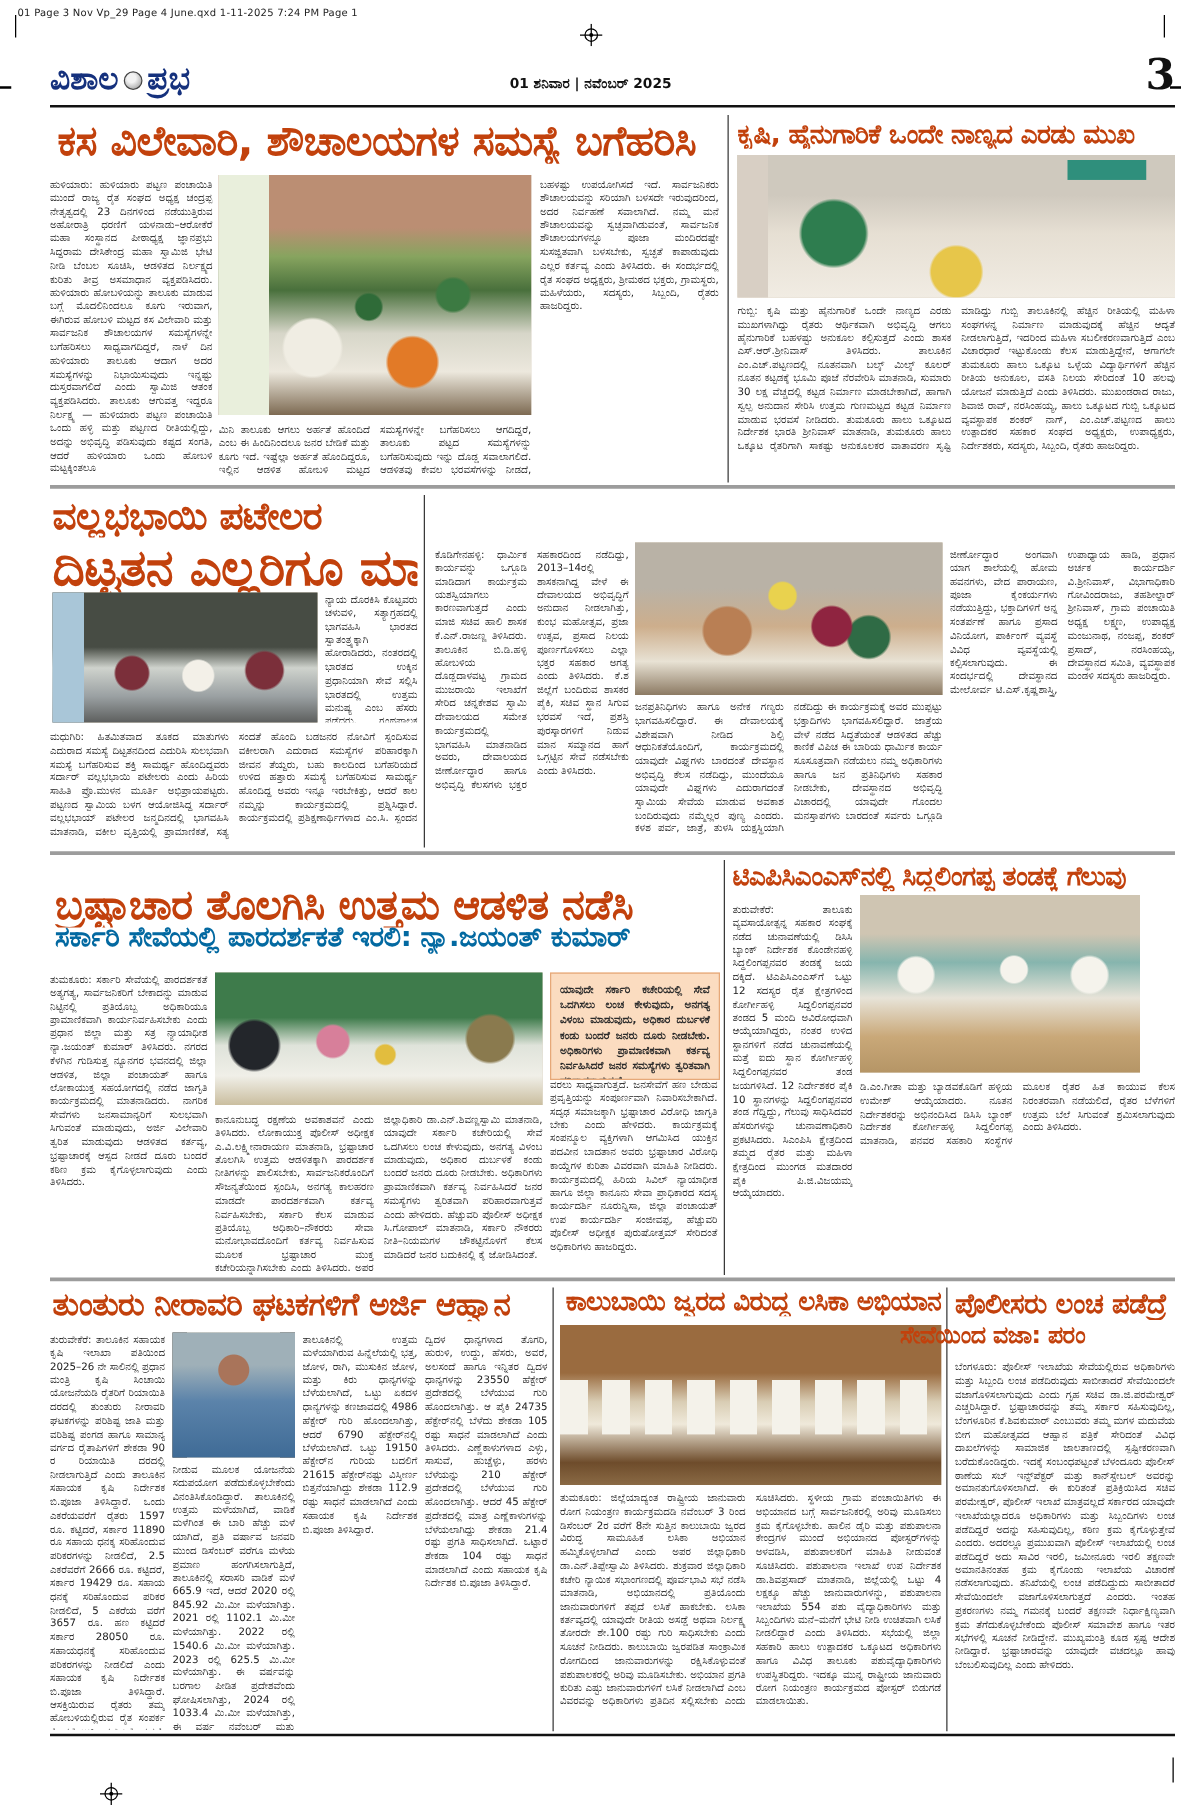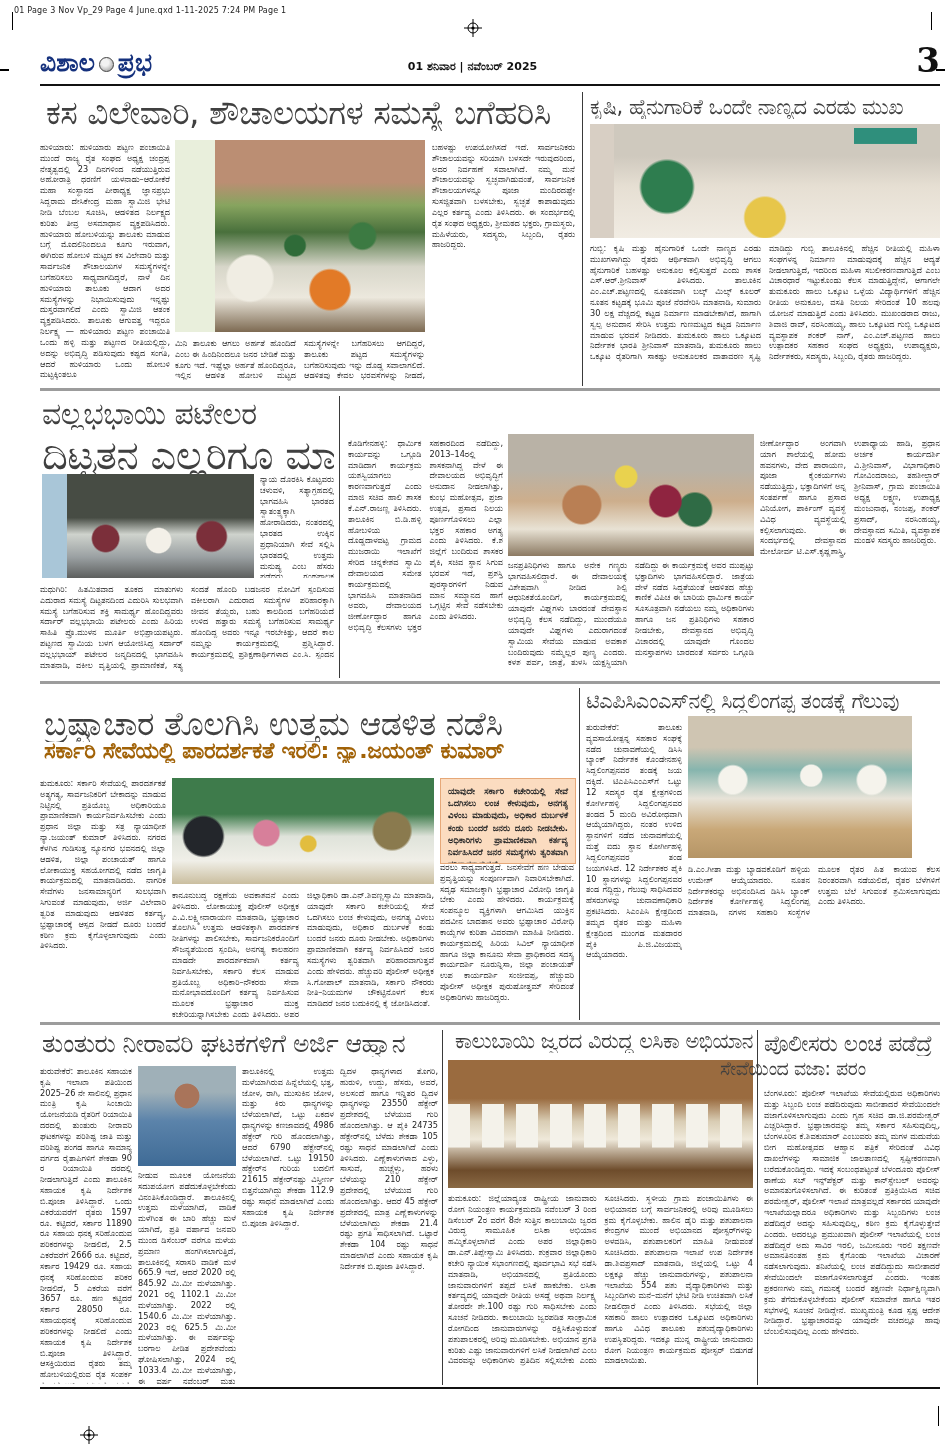--- a/index.html
+++ b/index.html
@@ -7,22 +7,22 @@
         font-family:"DejaVu Sans","Liberation Sans",sans-serif;color:#111;}
   .abs{position:absolute;}
   .printline{font-size:8px;color:#222;letter-spacing:.2px;}
   .mark{position:absolute;background:#000;}
   .masthead-title{font-weight:bold;font-size:25px;color:#15317d;letter-spacing:0;}
   .masthead-date{font-size:11px;font-weight:bold;color:#111;}
   .masthead-page{font-size:34px;font-weight:bold;color:#111;font-family:"DejaVu Serif","Liberation Serif",serif;}
   .emblem{display:inline-block;width:13px;height:13px;border-radius:50%;
           background:radial-gradient(circle at 40% 35%,#f2f2f2 0 30%,#b9b9b9 70%,#7c7c7c 100%);
           border:1px solid #444;vertical-align:middle;margin:0 4px 4px 4px;}
-  .hl{font-weight:normal;color:#404040;line-height:1.08;white-space:nowrap;overflow:hidden;letter-spacing:-0.5px;}
-  .subhl{font-weight:bold;color:#a16207;white-space:nowrap;overflow:hidden;letter-spacing:-0.3px;}
+  .hl{font-weight:bold;color:#c2410c;line-height:1.08;white-space:nowrap;overflow:hidden;letter-spacing:-0.5px;}
+  .subhl{font-weight:bold;color:#0369a1;white-space:nowrap;overflow:hidden;letter-spacing:-0.3px;}
   .body-txt{font-size:8.2px;line-height:1.32;text-align:justify;color:#1c1c1c;overflow:hidden;}
   .cols2{column-count:2;column-gap:8px;}
   .photo{position:absolute;background-color:#c9bba4;background-repeat:no-repeat;}
   .vrule{position:absolute;width:1px;background:#3a3a3a;}
   .hrule-gray{position:absolute;height:3px;background:#9c9c9c;}
   .hrule-black{position:absolute;background:#111;}
   .quote-box{position:absolute;background:#fbdcc0;border:1px solid #e6a878;
              font-size:8.4px;font-weight:bold;line-height:1.45;color:#2a2a2a;
              padding:6px 7px;text-align:justify;overflow:hidden;}
 
@@ -144,21 +144,21 @@
   <div class="photo ph-stage" style="left:172px;top:778px;width:262px;height:106px;"></div>
   <div class="abs body-txt cols2" style="left:172px;top:890px;width:262px;height:130px;">ಕಾನೂನುಬದ್ಧ ರಕ್ಷಣೆಯ ಅವಕಾಶವನೆ ಎಂದು ತಿಳಿಸಿದರು. ಲೋಕಾಯುಕ್ತ ಪೊಲೀಸ್ ಅಧೀಕ್ಷಕ ಎ.ವಿ.ಲಕ್ಷ್ಮೀನಾರಾಯಣ ಮಾತನಾಡಿ, ಭ್ರಷ್ಟಾಚಾರ ತೊಲಗಿಸಿ ಉತ್ತಮ ಆಡಳಿತಕ್ಕಾಗಿ ಪಾರದರ್ಶಕ ನೀತಿಗಳನ್ನು ಪಾಲಿಸಬೇಕು, ಸಾರ್ವಜನಿಕರೊಂದಿಗೆ ಸೌಜನ್ಯತೆಯಿಂದ ಸ್ಪಂದಿಸಿ, ಅನಗತ್ಯ ಕಾಲಹರಣ ಮಾಡದೇ ಪಾರದರ್ಶಕವಾಗಿ ಕರ್ತವ್ಯ ನಿರ್ವಹಿಸಬೇಕು, ಸರ್ಕಾರಿ ಕೆಲಸ ಮಾಡುವ ಪ್ರತಿಯೊಬ್ಬ ಅಧಿಕಾರಿ–ನೌಕರರು ಸೇವಾ ಮನೋಭಾವದೊಂದಿಗೆ ಕರ್ತವ್ಯ ನಿರ್ವಹಿಸುವ ಮೂಲಕ ಭ್ರಷ್ಟಾಚಾರ ಮುಕ್ತ ಕಚೇರಿಯನ್ನಾಗಿಸಬೇಕು ಎಂದು ತಿಳಿಸಿದರು. ಅಪರ ಜಿಲ್ಲಾಧಿಕಾರಿ ಡಾ.ಎನ್.ಶಿವಣ್ಣಸ್ವಾಮಿ ಮಾತನಾಡಿ, ಯಾವುದೇ ಸರ್ಕಾರಿ ಕಚೇರಿಯಲ್ಲಿ ಸೇವೆ ಒದಗಿಸಲು ಲಂಚ ಕೇಳುವುದು, ಅನಗತ್ಯ ವಿಳಂಬ ಮಾಡುವುದು, ಅಧಿಕಾರ ದುರ್ಬಳಕೆ ಕಂಡು ಬಂದರೆ ಜನರು ದೂರು ನೀಡಬೇಕು. ಅಧಿಕಾರಿಗಳು ಪ್ರಾಮಾಣಿಕವಾಗಿ ಕರ್ತವ್ಯ ನಿರ್ವಹಿಸಿದರೆ ಜನರ ಸಮಸ್ಯೆಗಳು ತ್ವರಿತವಾಗಿ ಪರಿಹಾರವಾಗುತ್ತವೆ ಎಂದು ಹೇಳಿದರು. ಹೆಚ್ಚುವರಿ ಪೊಲೀಸ್ ಅಧೀಕ್ಷಕ ಸಿ.ಗೋಪಾಲ್ ಮಾತನಾಡಿ, ಸರ್ಕಾರಿ ನೌಕರರು ನೀತಿ–ನಿಯಮಗಳ ಚೌಕಟ್ಟಿನೊಳಗೆ ಕೆಲಸ ಮಾಡಿದರೆ ಜನರ ಬದುಕಿನಲ್ಲಿ ಕೈ ಜೋಡಿಸಿದಂತೆ.</div>
   <div class="quote-box" style="left:440px;top:778px;width:120px;height:72px;">ಯಾವುದೇ ಸರ್ಕಾರಿ ಕಚೇರಿಯಲ್ಲಿ ಸೇವೆ ಒದಗಿಸಲು ಲಂಚ ಕೇಳುವುದು, ಅನಗತ್ಯ ವಿಳಂಬ ಮಾಡುವುದು, ಅಧಿಕಾರ ದುರ್ಬಳಕೆ ಕಂಡು ಬಂದರೆ ಜನರು ದೂರು ನೀಡಬೇಕು. ಅಧಿಕಾರಿಗಳು ಪ್ರಾಮಾಣಿಕವಾಗಿ ಕರ್ತವ್ಯ ನಿರ್ವಹಿಸಿದರೆ ಜನರ ಸಮಸ್ಯೆಗಳು ತ್ವರಿತವಾಗಿ ಪರಿಹಾರವಾಗುತ್ತವೆ.</div>
   <div class="abs body-txt" style="left:440px;top:862px;width:134px;height:158px;">ವರಲು ಸಾಧ್ಯವಾಗುತ್ತದೆ. ಜನಸೇವೆಗೆ ಹಣ ಬೇಡುವ ಪ್ರವೃತ್ತಿಯನ್ನು ಸಂಪೂರ್ಣವಾಗಿ ನಿವಾರಿಸಬೇಕಾಗಿದೆ. ಸದೃಢ ಸಮಾಜಕ್ಕಾಗಿ ಭ್ರಷ್ಟಾಚಾರ ವಿರೋಧಿ ಜಾಗೃತಿ ಬೇಕು ಎಂದು ಹೇಳಿದರು. ಕಾರ್ಯಕ್ರಮಕ್ಕೆ ಸಂಪನ್ಮೂಲ ವ್ಯಕ್ತಿಗಳಾಗಿ ಆಗಮಿಸಿದ ಯುಕ್ತಿನ ಪದವೀನ ಬಾದತಾನ ಅವರು ಭ್ರಷ್ಟಾಚಾರ ವಿರೋಧಿ ಕಾಯ್ದೆಗಳ ಕುರಿತಾ ವಿವರವಾಗಿ ಮಾಹಿತಿ ನೀಡಿದರು. ಕಾರ್ಯಕ್ರಮದಲ್ಲಿ ಹಿರಿಯ ಸಿವಿಲ್ ನ್ಯಾಯಾಧೀಶ ಹಾಗೂ ಜಿಲ್ಲಾ ಕಾನೂನು ಸೇವಾ ಪ್ರಾಧಿಕಾರದ ಸದಸ್ಯ ಕಾರ್ಯದರ್ಶಿ ನೂರುನ್ನಿಸಾ, ಜಿಲ್ಲಾ ಪಂಚಾಯತ್ ಉಪ ಕಾರ್ಯದರ್ಶಿ ಸಂಜೀವಪ್ಪ, ಹೆಚ್ಚುವರಿ ಪೊಲೀಸ್ ಅಧೀಕ್ಷಕ ಪುರುಷೋತ್ತಮ್ ಸೇರಿದಂತೆ ಅಧಿಕಾರಿಗಳು ಹಾಜರಿದ್ದರು.</div>
 
   <div class="vrule" style="left:579px;top:688px;height:332px;"></div>
 
   <div class="abs hl" style="left:586px;top:690px;width:354px;font-size:21px;">ಟಿಎಪಿಸಿಎಂಎಸ್‌ನಲ್ಲಿ ಸಿದ್ದಲಿಂಗಪ್ಪ ತಂಡಕ್ಕೆ ಗೆಲುವು</div>
   <div class="abs body-txt" style="left:586px;top:722px;width:96px;height:298px;">ತುರುವೇಕೆರೆ: ತಾಲೂಕು ವ್ಯವಸಾಯೋತ್ಪನ್ನ ಸಹಕಾರ ಸಂಘಕ್ಕೆ ನಡೆದ ಚುನಾವಣೆಯಲ್ಲಿ ಡಿಸಿಸಿ ಬ್ಯಾಂಕ್ ನಿರ್ದೇಶಕ ಕೊಂಡೇನಹಳ್ಳಿ ಸಿದ್ದಲಿಂಗಪ್ಪನವರ ತಂಡಕ್ಕೆ ಜಯ ದಕ್ಕಿದೆ. ಟಿಎಪಿಸಿಎಂಎಸ್‌ಗೆ ಒಟ್ಟು 12 ಸದಸ್ಯರ ರೈತ ಕ್ಷೇತ್ರಗಳಿಂದ ಕೋರ್ಗೀಹಳ್ಳಿ ಸಿದ್ದಲಿಂಗಪ್ಪನವರ ತಂಡದ 5 ಮಂದಿ ಅವಿರೋಧವಾಗಿ ಆಯ್ಕೆಯಾಗಿದ್ದರು, ನಂತರ ಉಳಿದ ಸ್ಥಾನಗಳಿಗೆ ನಡೆದ ಚುನಾವಣೆಯಲ್ಲಿ ಮತ್ತೆ ಐದು ಸ್ಥಾನ ಕೋರ್ಗೀಹಳ್ಳಿ ಸಿದ್ದಲಿಂಗಪ್ಪನವರ ತಂಡ ಜಯಗಳಿಸಿದೆ. 12 ನಿರ್ದೇಶಕರ ಪೈಕಿ 10 ಸ್ಥಾನಗಳನ್ನು ಸಿದ್ದಲಿಂಗಪ್ಪನವರ ತಂಡ ಗೆದ್ದಿದ್ದು, ಗೆಲುವು ಸಾಧಿಸಿದವರ ಹೆಸರುಗಳನ್ನು ಚುನಾವಣಾಧಿಕಾರಿ ಪ್ರಕಟಿಸಿದರು. ಸಿಎಂಪಿಸಿ ಕ್ಷೇತ್ರದಿಂದ ತಮ್ಮದ ರೈತರ ಮತ್ತು ಮಹಿಳಾ ಕ್ಷೇತ್ರದಿಂದ ಮುಂಗಡ ಮತದಾರರ ಪೈಕಿ ಪಿ.ಜಿ.ವಿಜಯಮ್ಮ ಆಯ್ಕೆಯಾದರು.</div>
   <div class="photo ph-office" style="left:688px;top:716px;width:224px;height:142px;"></div>
-  <div class="abs body-txt cols2" style="left:688px;top:864px;width:252px;height:156px;">ಡಿ.ಎಂ.ಗೀತಾ ಮತ್ತು ಬ್ಯಾಡವಕೊಡಿಗೆ ಹಳ್ಳಿಯ ಉಮೇಶ್ ಆಯ್ಕೆಯಾದರು. ನೂತನ ನಿರ್ದೇಶಕರನ್ನು ಅಭಿನಂದಿಸಿದ ಡಿಸಿಸಿ ಬ್ಯಾಂಕ್ ನಿರ್ದೇಶಕ ಕೋರ್ಗೀಹಳ್ಳಿ ಸಿದ್ದಲಿಂಗಪ್ಪ ಮಾತನಾಡಿ, ನಗಳನ ಸಹಕಾರಿ ಸಂಸ್ಥೆಗಳ ಮೂಲಕ ರೈತರ ಹಿತ ಕಾಯುವ ಕೆಲಸ ನಿರಂತರವಾಗಿ ನಡೆಯಲಿದೆ, ರೈತರ ಬೆಳೆಗಳಿಗೆ ಉತ್ತಮ ಬೆಲೆ ಸಿಗುವಂತೆ ಶ್ರಮಿಸಲಾಗುವುದು ಎಂದು ತಿಳಿಸಿದರು.</div>
+  <div class="abs body-txt cols2" style="left:688px;top:864px;width:252px;height:156px;">ಡಿ.ಎಂ.ಗೀತಾ ಮತ್ತು ಬ್ಯಾಡವಕೊಡಿಗೆ ಹಳ್ಳಿಯ ಉಮೇಶ್ ಆಯ್ಕೆಯಾದರು. ನೂತನ ನಿರ್ದೇಶಕರನ್ನು ಅಭಿನಂದಿಸಿದ ಡಿಸಿಸಿ ಬ್ಯಾಂಕ್ ನಿರ್ದೇಶಕ ಕೋರ್ಗೀಹಳ್ಳಿ ಸಿದ್ದಲಿಂಗಪ್ಪ ಮಾತನಾಡಿ, ಪನವರ ಸಹಕಾರಿ ಸಂಸ್ಥೆಗಳ ಮೂಲಕ ರೈತರ ಹಿತ ಕಾಯುವ ಕೆಲಸ ನಿರಂತರವಾಗಿ ನಡೆಯಲಿದೆ, ರೈತರ ಬೆಳೆಗಳಿಗೆ ಉತ್ತಮ ಬೆಲೆ ಸಿಗುವಂತೆ ಶ್ರಮಿಸಲಾಗುವುದು ಎಂದು ತಿಳಿಸಿದರು.</div>
 
   <div class="hrule-gray" style="left:40px;top:1022px;width:900px;"></div>
 
   <div class="abs hl" style="left:42px;top:1030px;width:396px;font-size:25px;">ತುಂತುರು ನೀರಾವರಿ ಘಟಕಗಳಿಗೆ ಅರ್ಜಿ ಆಹ್ವಾನ</div>
   <div class="abs body-txt" style="left:40px;top:1066px;width:92px;height:318px;">ತುರುವೇಕೆರೆ: ತಾಲೂಕಿನ ಸಹಾಯಕ ಕೃಷಿ ಇಲಾಖಾ ಪತಿಯಿಂದ 2025–26 ನೇ ಸಾಲಿನಲ್ಲಿ ಪ್ರಧಾನ ಮಂತ್ರಿ ಕೃಷಿ ಸಿಂಚಾಯಿ ಯೋಜನೆಯಡಿ ರೈತರಿಗೆ ರಿಯಾಯಿತಿ ದರದಲ್ಲಿ ತುಂತುರು ನೀರಾವರಿ ಘಟಕಗಳನ್ನು ಪರಿಶಿಷ್ಟ ಜಾತಿ ಮತ್ತು ವರಿಶಿಷ್ಟ ಪಂಗಡ ಹಾಗೂ ಸಾಮಾನ್ಯ ವರ್ಗದ ರೈತಾಪಿಗಳಿಗೆ ಶೇಕಡಾ 90 ರ ರಿಯಾಯಿತಿ ದರದಲ್ಲಿ ನೀಡಲಾಗುತ್ತಿದೆ ಎಂದು ತಾಲೂಕಿನ ಸಹಾಯಕ ಕೃಷಿ ನಿರ್ದೇಶಕ ಬಿ.ಪೂಜಾ ತಿಳಿಸಿದ್ದಾರೆ. ಒಂದು ಎಕರೆಯವರೆಗೆ ರೈತರು 1597 ರೂ. ಕಟ್ಟಿದರೆ, ಸರ್ಕಾರ 11890 ರೂ ಸಹಾಯ ಧನಕ್ಕ ಸರಿಹೊಂದುವ ಪರಿಕರಗಳನ್ನು ನೀಡಲಿದೆ, 2.5 ಎಕರೆವರೆಗೆ 2666 ರೂ. ಕಟ್ಟಿದರೆ, ಸರ್ಕಾರ 19429 ರೂ. ಸಹಾಯ ಧನಕ್ಕೆ ಸರಿಹೊಂದುವ ಪರಿಕರ ನೀಡಲಿದೆ, 5 ಎಕರೆಯ ವರೆಗೆ 3657 ರೂ. ಹಣ ಕಟ್ಟಿದರೆ ಸರ್ಕಾರ 28050 ರೂ. ಸಹಾಯಧನಕ್ಕೆ ಸರಿಹೊಂದುವ ಪರಿಕರಗಳನ್ನು ನೀಡಲಿದೆ ಎಂದು ಸಹಾಯಕ ಕೃಷಿ ನಿರ್ದೇಶಕ ಬಿ.ಪೂಜಾ ತಿಳಿಸಿದ್ದಾರೆ. ಆಸಕ್ತಿಯಿರುವ ರೈತರು ತಮ್ಮ ಹೋಬಳಿಯಲ್ಲಿರುವ ರೈತ ಸಂಪರ್ಕ ಕೇಂದ್ರಕ್ಕೆ ಅರ್ಜಿ ನಮೂನೆ, ಪಹಣಿ, ಆಧಾರ್ ಕಾರ್ಡ್ ಜೆರಾಕ್ಸ್, ಬ್ಯಾಂಕ್ ಪಾಸ್ ಪುಸ್ತಕದ ಜೆರಾಕ್ಸ್, 100 ರೂ. ಛಾಪಾ ಕಾಗದ, ಫೋಟೋ, ಎಸ್ಸಿ ಮತ್ತು ಎಸ್ಟಿ ಆಗಿದ್ದಲ್ಲಿ ಜಾತಿ ಪ್ರಮಾಣ ಪತ್ರ, ಬೆಳೆ ಪ್ರಧೀಕರಣ ಪತ್ರ ಮತ್ತು ನೀರಿನ ಹಕ್ಕಿನ ಪತ್ರ</div>
   <div class="photo ph-portrait" style="left:138px;top:1066px;width:98px;height:100px;"></div>
   <div class="abs body-txt" style="left:138px;top:1170px;width:98px;height:214px;">ನೀಡುವ ಮೂಲಕ ಯೋಜನೆಯ ಸದುಪಯೋಗ ಪಡೆದುಕೊಳ್ಳಬೇಕೆಂದು ವಿನಂತಿಸಿಕೊಂಡಿದ್ದಾರೆ. ತಾಲೂಕಿನಲ್ಲಿ ಉತ್ತಮ ಮಳೆಯಾಗಿದೆ, ವಾಡಿಕೆ ಮಳೆಗಿಂತ ಈ ಬಾರಿ ಹೆಚ್ಚು ಮಳೆ ಯಾಗಿದೆ, ಪ್ರತಿ ವರ್ಷಾವ ಜನವರಿ ಮುಂದ ಡಿಸೆಂಬರ್ ವರೆಗೂ ಮಳೆಯ ಪ್ರಮಾಣ ಹಂಗಗಿಸಲಾಗುತ್ತಿದೆ, ತಾಲೂಕಿನಲ್ಲಿ ಸರಾಸರಿ ವಾಡಿಕೆ ಮಳೆ 665.9 ಇದೆ, ಆದರೆ 2020 ರಲ್ಲಿ 845.92 ಮಿ.ಮೀ ಮಳೆಯಾಗಿತ್ತು. 2021 ರಲ್ಲಿ 1102.1 ಮಿ.ಮೀ ಮಳೆಯಾಗಿತ್ತು. 2022 ರಲ್ಲಿ 1540.6 ಮಿ.ಮೀ ಮಳೆಯಾಗಿತ್ತು. 2023 ರಲ್ಲಿ 625.5 ಮಿ.ಮೀ ಮಳೆಯಾಗಿತ್ತು. ಈ ವರ್ಷವನ್ನು ಬರಗಾಲ ಪೀಡಿತ ಪ್ರದೇಶವೆಂದು ಘೋಷಿಸಲಾಗಿತ್ತು, 2024 ರಲ್ಲಿ 1033.4 ಮಿ.ಮೀ ಮಳೆಯಾಗಿತ್ತು, ಈ ವರ್ಷ ನವೆಂಬರ್ ಮತ್ತು ಡಿಸೆಂಬರ್ ಬಾಕಿ ಇರುವಾಗಲೇ 914.0 ಮಿ.ಮೀ ಮಳೆಯಾಗಿದೆ ಎಂದು ಸಹಾಯಕ ಕೃಷಿ ನಿರ್ದೇಶಕ ಬಿ.ಪೂಜಾ ತಿಳಿಸಿದ್ದಾರೆ.</div>
   <div class="abs body-txt" style="left:242px;top:1066px;width:92px;height:318px;">ತಾಲೂಕಿನಲ್ಲಿ ಉತ್ತಮ ಮಳೆಯಾಗಿರುವ ಹಿನ್ನೆಲೆಯಲ್ಲಿ ಭತ್ತ, ಜೋಳ, ರಾಗಿ, ಮುಸುಕಿನ ಜೋಳ, ಮತ್ತು ಕಿರು ಧಾನ್ಯಗಳನ್ನು ಬೆಳೆಯಲಾಗಿದೆ, ಒಟ್ಟು ಏಕದಳ ಧಾನ್ಯಗಳನ್ನು ಕಣಜಾವದಲ್ಲಿ 4986 ಹೆಕ್ಟೇರ್ ಗುರಿ ಹೊಂದಲಾಗಿತ್ತು, ಆದರೆ 6790 ಹೆಕ್ಟೇರ್‌ನಲ್ಲಿ ಬೆಳೆಯಲಾಗಿದೆ. ಒಟ್ಟು 19150 ಹೆಕ್ಟೇರ್‌ನ ಗುರಿಯ ಬದಲಿಗೆ 21615 ಹೆಕ್ಟೇರ್‌ನಷ್ಟು ವಿಸ್ತೀರ್ಣ ಬಿತ್ತನೆಯಾಗಿದ್ದು ಶೇಕಡಾ 112.9 ರಷ್ಟು ಸಾಧನೆ ಮಾಡಲಾಗಿದೆ ಎಂದು ಸಹಾಯಕ ಕೃಷಿ ನಿರ್ದೇಶಕ ಬಿ.ಪೂಜಾ ತಿಳಿಸಿದ್ದಾರೆ.</div>
   <div class="abs body-txt" style="left:340px;top:1066px;width:98px;height:318px;">ದ್ವಿದಳ ಧಾನ್ಯಗಳಾದ ತೊಗರಿ, ಹುರುಳಿ, ಉದ್ದು, ಹೆಸರು, ಅವರೆ, ಅಲಸಂದೆ ಹಾಗೂ ಇನ್ನಿತರ ದ್ವಿದಳ ಧಾನ್ಯಗಳನ್ನು 23550 ಹೆಕ್ಟೇರ್ ಪ್ರದೇಶದಲ್ಲಿ ಬೆಳೆಯುವ ಗುರಿ ಹೊಂದಲಾಗಿತ್ತು. ಆ ಪೈಕಿ 24735 ಹೆಕ್ಟೇರ್‌ನಲ್ಲಿ ಬೆಳೆದು ಶೇಕಡಾ 105 ರಷ್ಟು ಸಾಧನೆ ಮಾಡಲಾಗಿದೆ ಎಂದು ತಿಳಿಸಿದರು. ಎಣ್ಣೆಕಾಳುಗಳಾದ ಎಳ್ಳು, ಸಾಸುವೆ, ಹುಚ್ಚೆಳ್ಳು, ಹರಳು ಬೆಳೆಯನ್ನು 210 ಹೆಕ್ಟೇರ್ ಪ್ರದೇಶದಲ್ಲಿ ಬೆಳೆಯುವ ಗುರಿ ಹೊಂದಲಾಗಿತ್ತು. ಆದರೆ 45 ಹೆಕ್ಟೇರ್ ಪ್ರದೇಶದಲ್ಲಿ ಮಾತ್ರ ಎಣ್ಣೆಕಾಳುಗಳನ್ನು ಬೆಳೆಯಲಾಗಿದ್ದು ಶೇಕಡಾ 21.4 ರಷ್ಟು ಪ್ರಗತಿ ಸಾಧಿಸಲಾಗಿದೆ. ಒಟ್ಟಾರೆ ಶೇಕಡಾ 104 ರಷ್ಟು ಸಾಧನೆ ಮಾಡಲಾಗಿದೆ ಎಂದು ಸಹಾಯಕ ಕೃಷಿ ನಿರ್ದೇಶಕ ಬಿ.ಪೂಜಾ ತಿಳಿಸಿದ್ದಾರೆ.</div>
 

